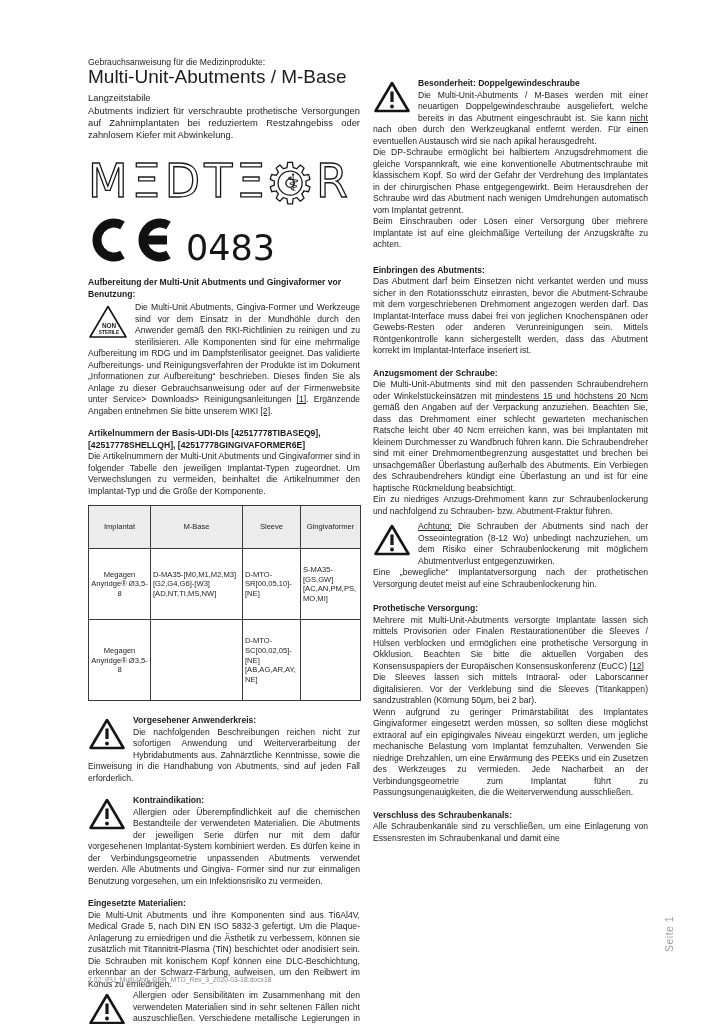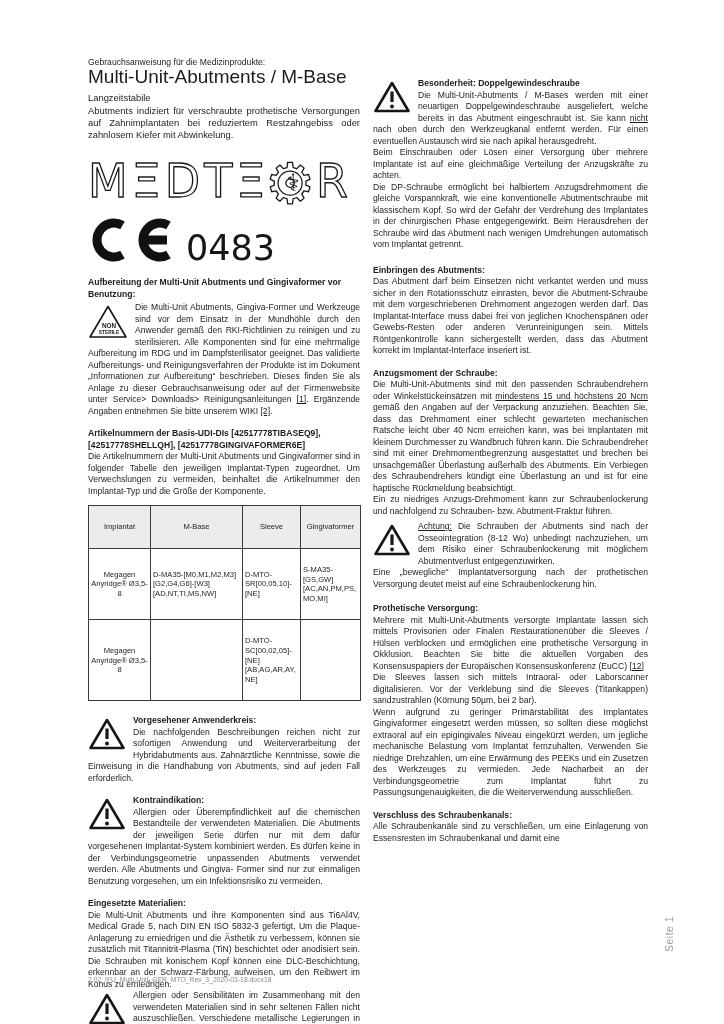--- a/index.html
+++ b/index.html
@@ -154,22 +154,22 @@
         <svg class="warn-float" width="38" height="34" viewBox="0 0 38 34">
           <path d="M19 3 L35.5 31 L2.5 31 Z" fill="none" stroke="#161616" stroke-width="2.6" stroke-linejoin="round"></path>
           <line x1="19" y1="11.5" x2="19" y2="22" stroke="#161616" stroke-width="3.2"></line>
           <circle cx="19" cy="26.5" r="1.9" fill="#161616"></circle>
         </svg>
         <div class="h">Besonderheit: Doppelgewindeschraube</div>
         <p class="para">
           <span>Die Multi-Unit-Abutments / M-Bases werden mit einer neuartigen Doppelgewindeschraube ausgeliefert, welche bereits in das Abutment eingeschraubt ist. Sie kann </span><span class="u">nicht</span><span> nach oben durch den Werkzeugkanal entfernt werden. Für einen eventuellen Austausch wird sie nach apikal herausgedreht.</span>
         </p>
         <div class="clear"></div>
+        <p class="para">Die DP-Schraube ermöglicht bei halbiertem Anzugsdrehmoment die gleiche Vorspannkraft, wie eine konventionelle Abutmentschraube mit klassischem Kopf. So wird der Gefahr der Verdrehung des Implantates in der chirurgischen Phase entgegengewirkt. Beim Herausdrehen der Schraube wird das Abutment nach wenigen Umdrehungen automatisch vom Implantat getrennt.</p>
         <p class="para">Beim Einschrauben oder Lösen einer Versorgung über mehrere Implantate ist auf eine gleichmäßige Verteilung der Anzugskräfte zu achten.</p>
-        <p class="para">Die DP-Schraube ermöglicht bei halbiertem Anzugsdrehmoment die gleiche Vorspannkraft, wie eine konventionelle Abutmentschraube mit klassischem Kopf. So wird der Gefahr der Verdrehung des Implantates in der chirurgischen Phase entgegengewirkt. Beim Herausdrehen der Schraube wird das Abutment nach wenigen Umdrehungen automatisch vom Implantat getrennt.</p>
       </div>
 
       <div class="sec" style="margin-top:14px;">
         <div class="h">Einbringen des Abutments:</div>
         <p class="para">Das Abutment darf beim Einsetzen nicht verkantet werden und muss sicher in den Rotationsschutz einrasten, bevor die Abutment-Schraube mit dem vorgeschriebenen Drehmoment angezogen werden darf. Das Implantat-Interface muss dabei frei von jeglichen Knochenspänen oder Gewebs-Resten oder anderen Verunreinigungen sein. Mittels Röntgenkontrolle kann sichergestellt werden, dass das Abutment korrekt im Implantat-Interface inseriert ist.</p>
       </div>
 
       <div class="sec">
         <div class="h">Anzugsmoment der Schraube:</div>
         <p class="para">

